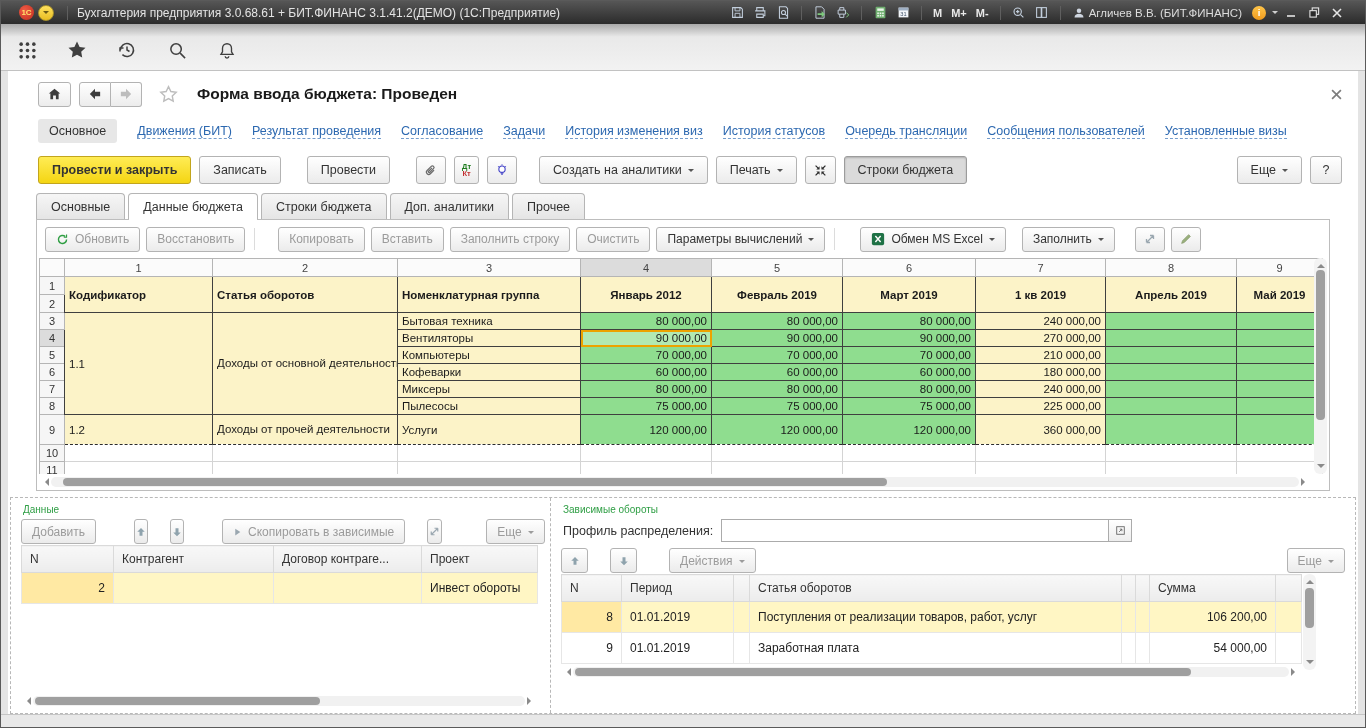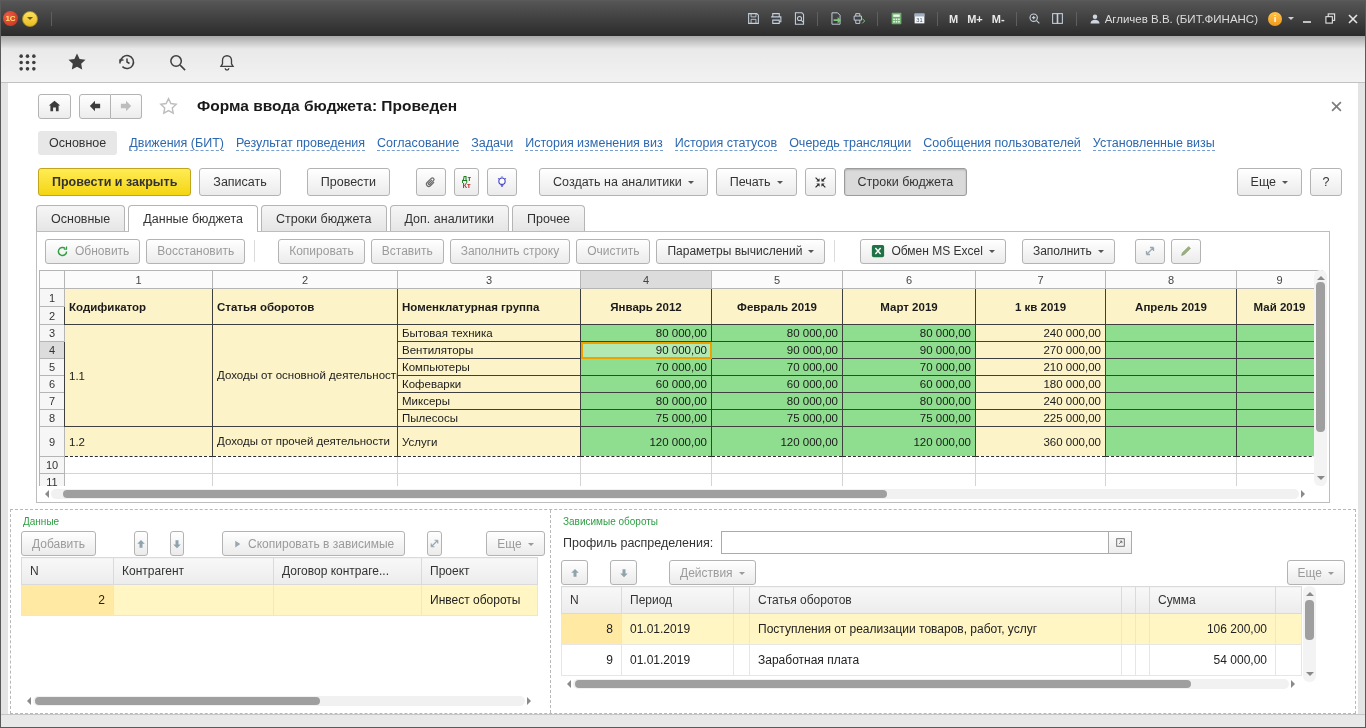--- a/index.html
+++ b/index.html
@@ -1,21 +1,21 @@
 <!DOCTYPE html>
 <html><head>
 <meta charset="utf-8">
 <style>
   * { box-sizing:border-box; margin:0; padding:0; }
   html,body { width:1366px; height:728px; }
   body { font-family:"Liberation Sans","DejaVu Sans",sans-serif; background:#e8e8e8; overflow:hidden; }
   .app { width:1366px; height:728px; border:1px solid #5a5a5a; display:flex; flex-direction:column; background:#e4e4e4; }
 
   
-  .titlebar { height:35px; background:linear-gradient(#565656,#2b2b2b); display:flex; align-items:center; padding:0 2px; color:#e3e3e3; font-size:12px; flex:0 0 auto; }
+  .titlebar { height:23px; background:linear-gradient(#565656,#2b2b2b); display:flex; align-items:center; padding:0 18px; color:#e3e3e3; font-size:12px; flex:0 0 auto; }
   .logo1c { width:15px; height:15px; border-radius:50%; background:radial-gradient(circle at 35% 35%, #f05a45,#c12f1f); color:#ffe06a; font-size:8px; font-weight:bold; display:flex; align-items:center; justify-content:center; margin-right:4px; }
   .sysmenu { width:16px; height:16px; border-radius:50%; background:linear-gradient(#ffe15e,#e8bd22); border:1px solid #a8922d; display:flex; align-items:center; justify-content:center; margin-right:8px; }
   .tb-sep { width:1px; height:14px; background:#5f5f5f; margin:0 5px; }
   .tb-title { margin-left:4px; white-space:nowrap; overflow:hidden; }
   .tb-right { margin-left:auto; display:flex; align-items:center; gap:3px; }
   .tb-ic { width:20px; height:18px; display:flex; align-items:center; justify-content:center; border-radius:2px; }
   .tb-txt { color:#e9e9e9; font-weight:bold; font-size:11px; padding:0 3px; }
   .tb-user { display:flex; align-items:center; gap:4px; color:#dcdcdc; font-size:11.5px; padding:0 4px; white-space:nowrap; }
   .info-dot { width:14px; height:14px; border-radius:50%; background:linear-gradient(#ffc549,#ef9a1d); color:#fff; font-weight:bold; font-size:9.5px; display:flex; align-items:center; justify-content:center; }
   .caret-s { width:0; height:0; border:3px solid transparent; border-top-color:#cfcfcf; margin-top:3px; display:inline-block; }
@@ -28,21 +28,21 @@
   .content { flex:1; min-height:0; margin:0 7px; background:#fff; display:flex; flex-direction:column; position:relative; }
 
   .formheader { height:46px; display:flex; align-items:center; padding:0 16px 0 30px; gap:8px; flex:0 0 auto; }
   .nav-btn { height:25px; min-width:30px; background:linear-gradient(#ffffff,#ececec); border:1px solid #b3b3b3; border-radius:3px; display:flex; align-items:center; justify-content:center; padding:0 8px; }
   .btn-pair { display:flex; }
   .btn-pair .nav-btn:first-child { border-radius:3px 0 0 3px; }
   .btn-pair .nav-btn:last-child { border-radius:0 3px 3px 0; border-left:none; }
   .page-title { font-size:15.5px; font-weight:bold; color:#1a1a1a; margin-left:10px; white-space:nowrap; }
   .form-close { margin-left:auto; color:#808080; }
 
-  .navlinks { height:34px; display:flex; align-items:center; gap:12px; padding:0 16px 6px 30px; flex:0 0 auto; }
+  .navlinks { height:34px; display:flex; align-items:center; gap:20px; padding:0 16px 6px 30px; flex:0 0 auto; }
   .chip { background:#e7e7e7; border-radius:3px; padding:5px 11px; font-size:12.5px; color:#333; }
   .nlink { font-size:12.5px; color:#2c68b0; border-bottom:1px dashed rgba(44,104,176,.65); white-space:nowrap; cursor:pointer; }
 
   .actionbar { height:42px; display:flex; align-items:center; gap:8px; padding:0 16px 4px 30px; flex:0 0 auto; }
   .btn { display:inline-flex; align-items:center; justify-content:center; gap:6px; height:28px; padding:0 13px; background:linear-gradient(#ffffff,#ebebeb); border:1px solid #b3b3b3; border-radius:3px; font-size:12.5px; color:#333; white-space:nowrap; cursor:pointer; }
   .btn.primary { background:linear-gradient(#ffec55,#f4d513); border-color:#c2a51d; font-weight:bold; }
   .btn.toggled { background:#dadada; border-color:#9c9c9c; box-shadow:inset 0 1px 2px rgba(0,0,0,.2); }
   .btn.iconb { padding:0 7px; }
   .caret { width:0; height:0; border:3.5px solid transparent; border-top-color:#555; margin-top:4px; display:inline-block; }
   .dtkt { display:flex; flex-direction:column; line-height:1; font-size:7.5px; font-weight:bold; }
@@ -119,20 +119,21 @@
 <body>
 
 <div class="app">
 
   <div class="titlebar">
     <div class="logo1c">1С</div>
     <div class="sysmenu">
         <span class="caret-s" style="border-top-color:#6b5a14"></span>
       </div>
     <div class="tb-sep"></div>
+    <div class="tb-title">Бухгалтерия предприятия 3.0.68.61 + БИТ.ФИНАНС 3.1.41.2(ДЕМО)  (1С:Предприятие)</div>
     <div class="tb-right">
       <div class="tb-ic">
           <svg width="13" height="13" viewBox="0 0 16 16" fill="none" stroke="#c3cfdd" stroke-width="1.3">
             <path d="M2 2h10l2 2v10H2z"></path>
             <path d="M5 2v4h6V2M5 14V9h6v5" stroke-width="1.1"></path>
           </svg>
         </div>
       <div class="tb-ic">
           <svg width="14" height="13" viewBox="0 0 16 16" fill="none" stroke="#c3cfdd" stroke-width="1.3">
             <path d="M4 6V2h8v4M2 6h12v6h-2M4 10v4h8v-4z"></path>

